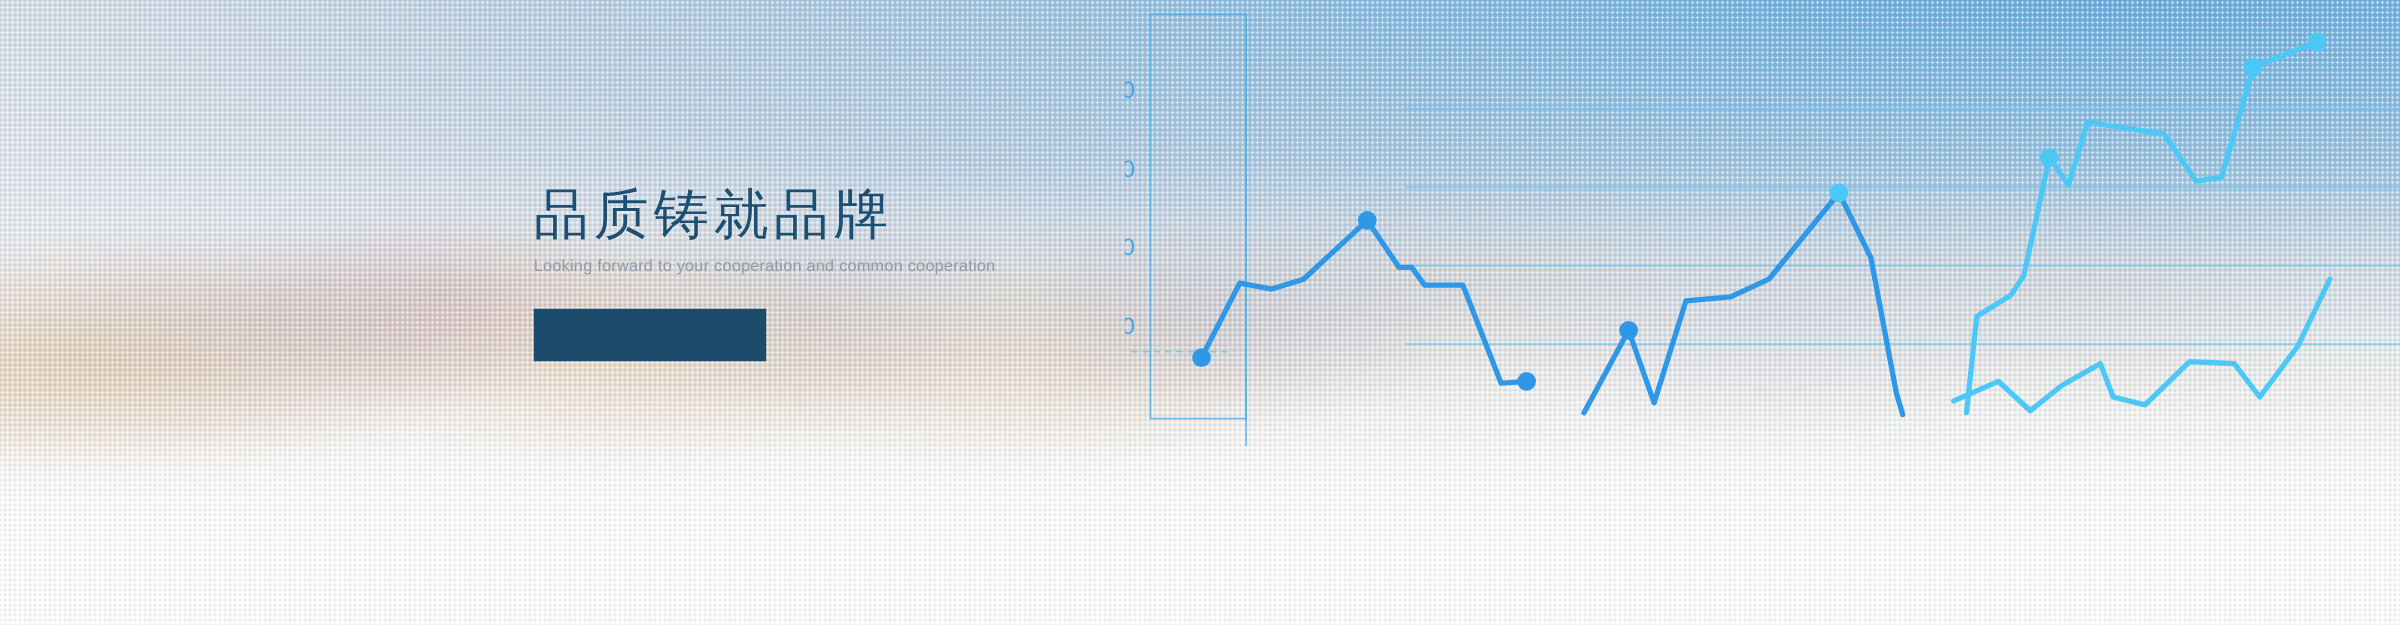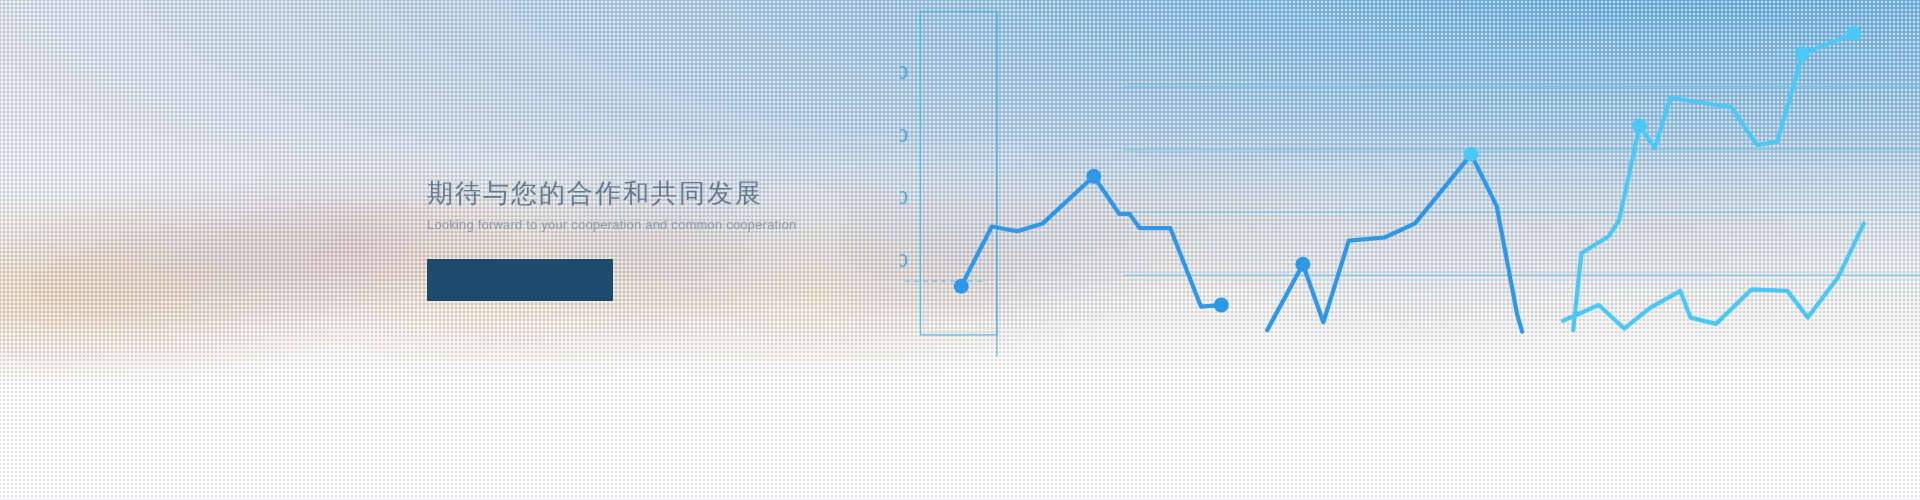--- a/index.html
+++ b/index.html
@@ -100,21 +100,21 @@
 <div class="banner">
 
   <div class="bg-sky"></div>
   <div class="bg-haze"></div>
   <div class="bg-city"></div>
   <div class="bg-city2"></div>
   <div class="bg-bottomfade"></div>
   <div class="bg-dots"></div>
 
   <div class="copy">
-    <div class="subhead">期待与您的合作和共同发展</div>
+    <div class="headline">品质铸就品牌</div>
     <div class="subhead-en">Looking forward to your cooperation and common cooperation</div>
     <button class="cta"></button>
   </div>
 
   <div class="chart">
     <svg id="chart-svg" viewBox="0 0 1020 500" preserveAspectRatio="none">
       <g id="grid-group">
           <line x1="224.4" y1="86.79999999999998" x2="1020" y2="86.79999999999998" stroke="#6fc5ef" stroke-width="1.4" opacity="0.75"></line>
           <line x1="224.4" y1="149.6" x2="1020" y2="149.6" stroke="#6fc5ef" stroke-width="1.4" opacity="0.75"></line>
           <line x1="224.4" y1="212.39999999999998" x2="1020" y2="212.39999999999998" stroke="#6fc5ef" stroke-width="1.4" opacity="0.75"></line>

